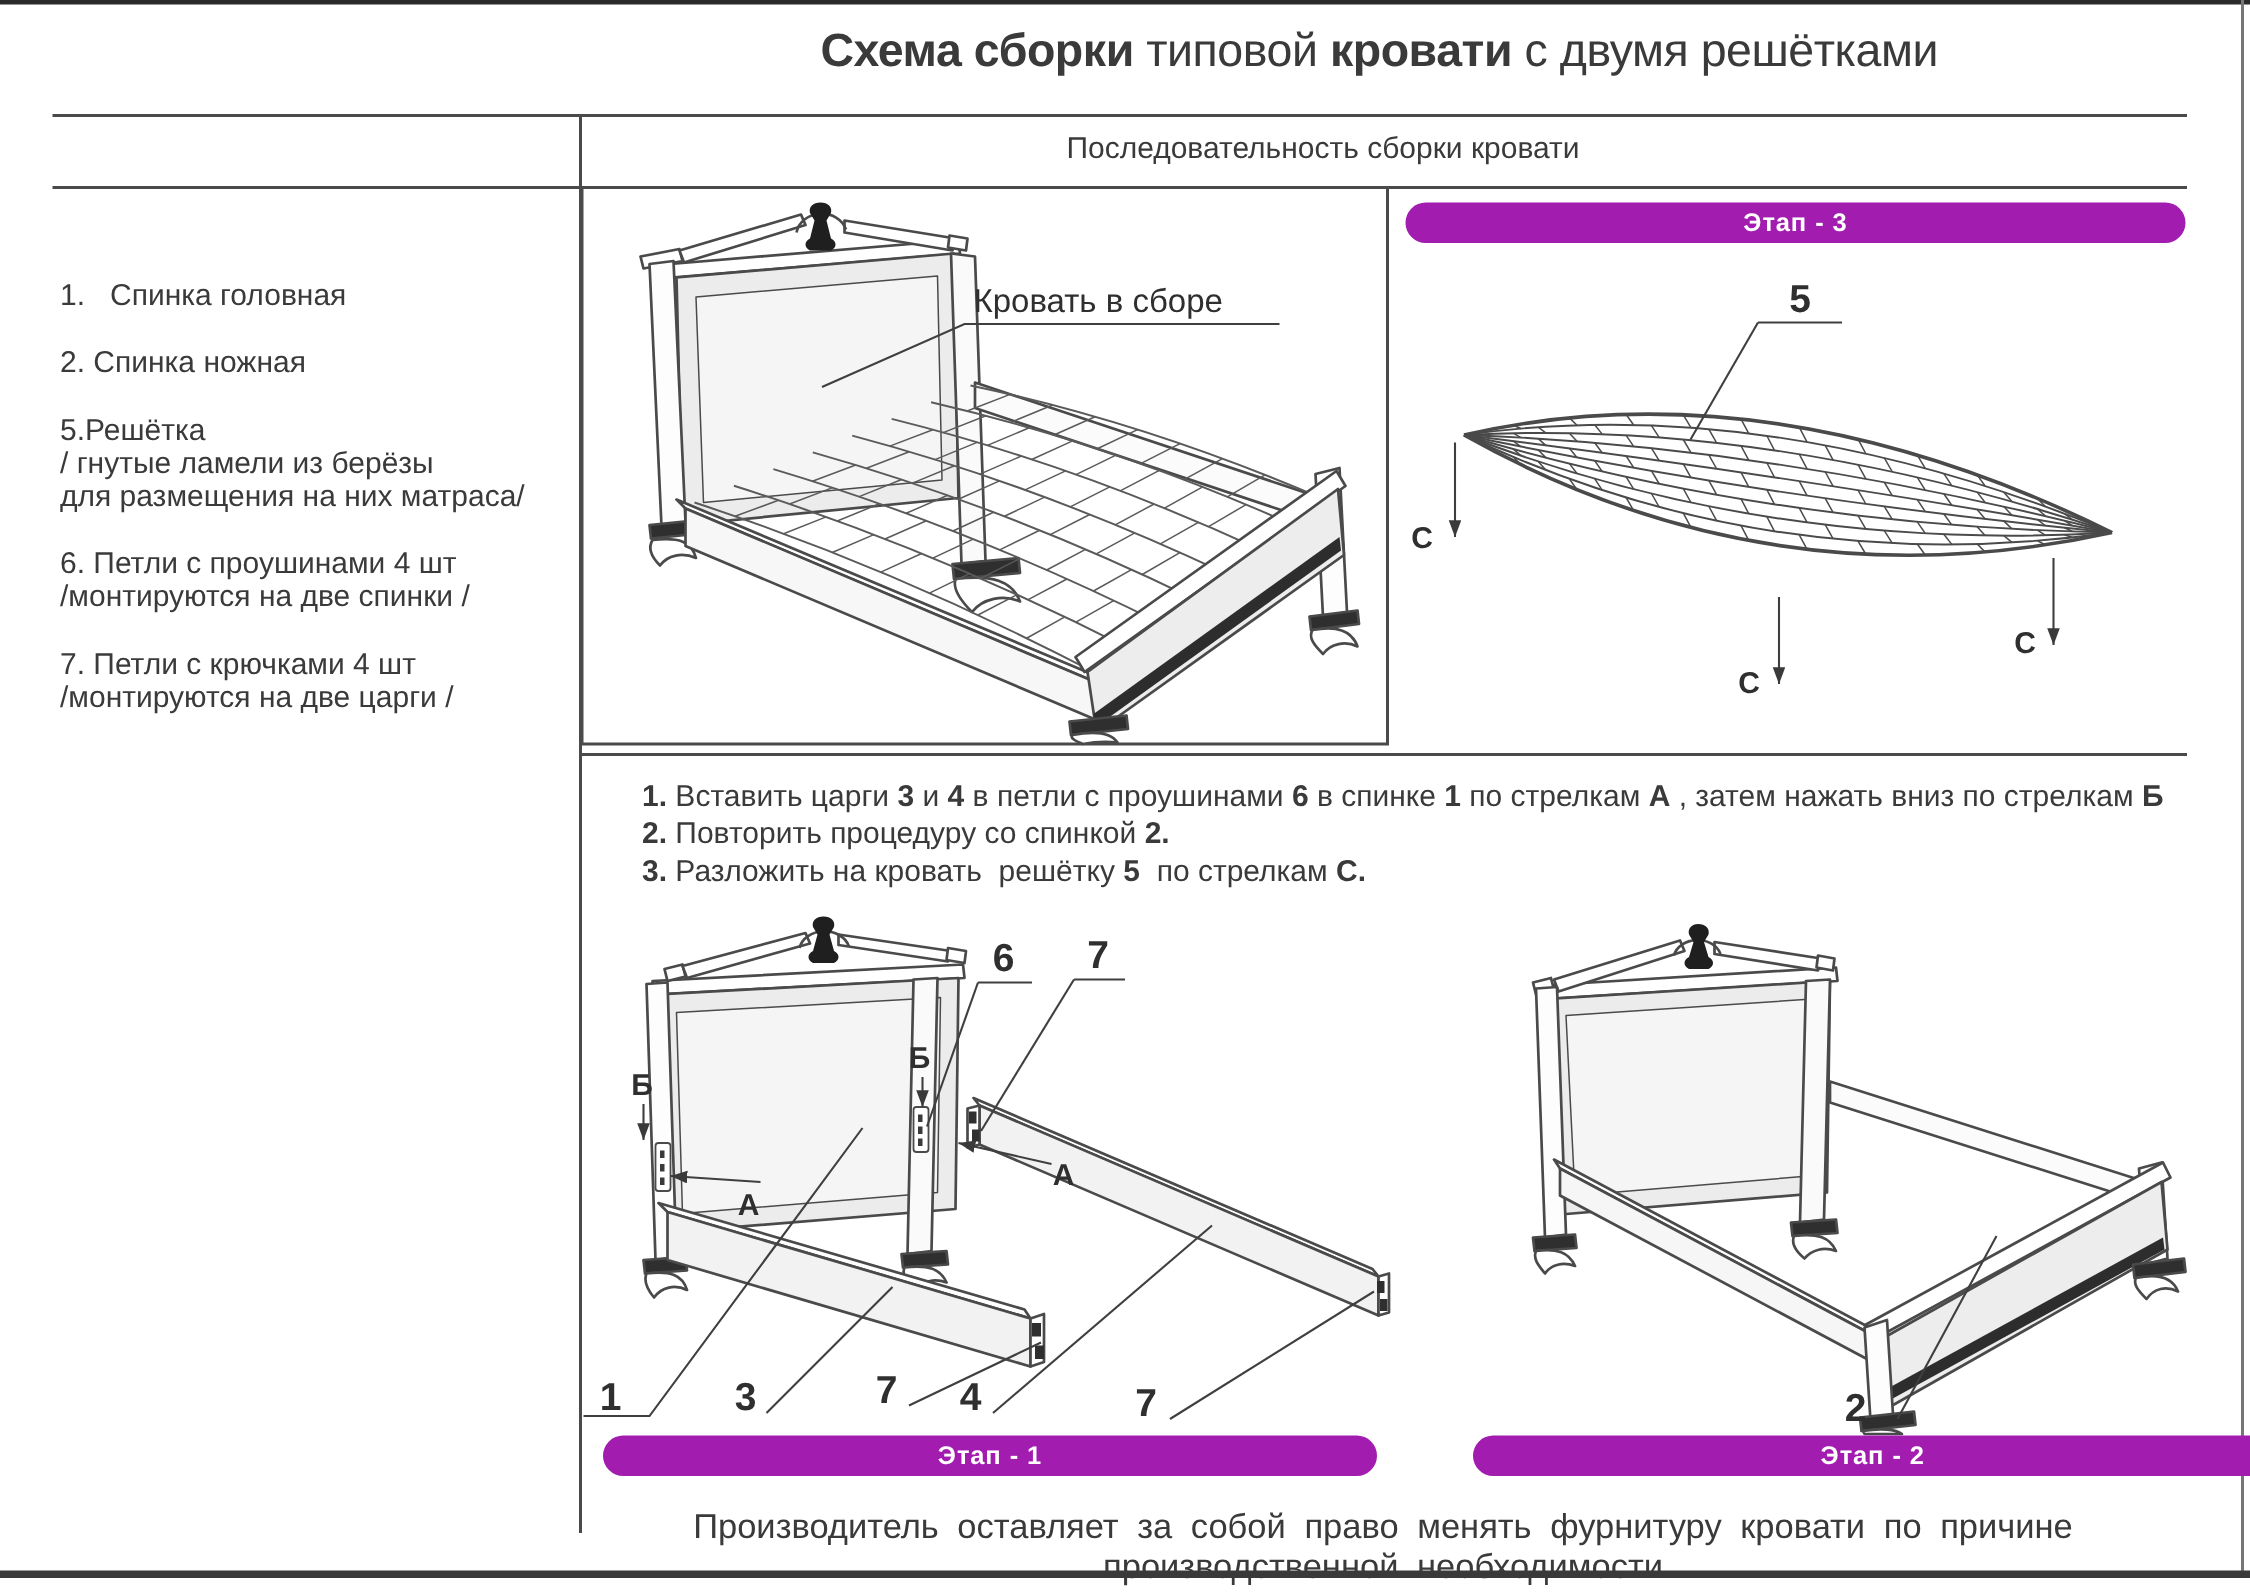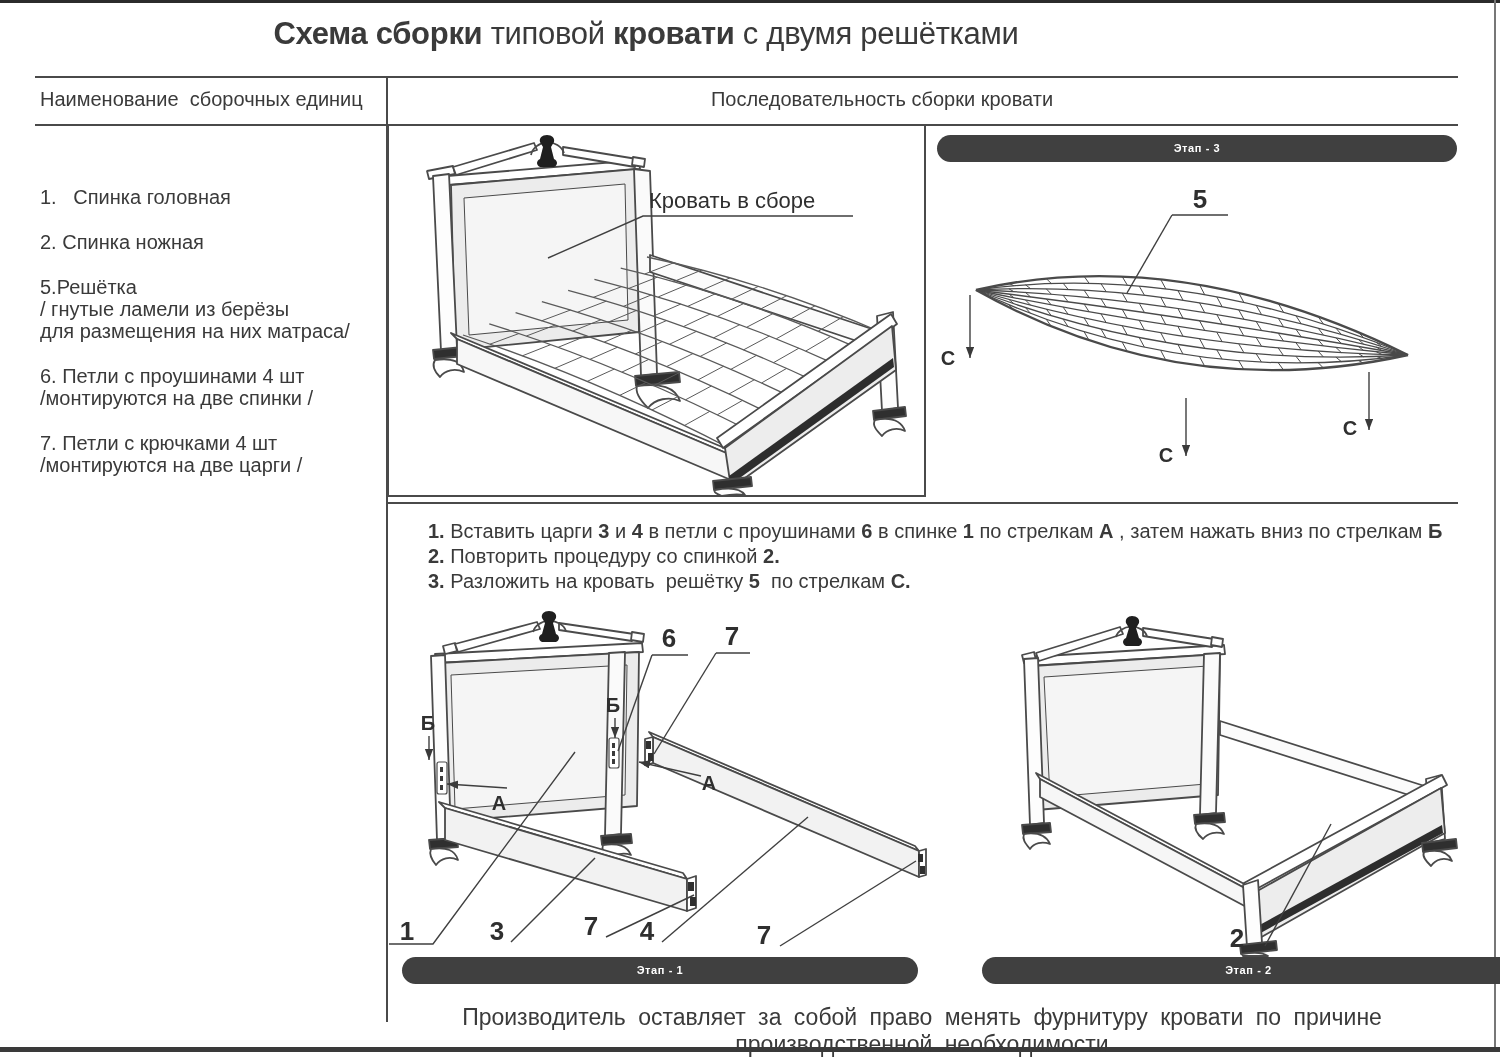--- a/index.html
+++ b/index.html
@@ -1,30 +1,30 @@
 <!DOCTYPE html>
 <html><head>
 <meta charset="utf-8">
 <style>
   html,body{margin:0;padding:0;background:#fff;}
   #page{position:relative;width:1500px;height:1061px;background:#ffffff;
         font-family:"Liberation Sans",sans-serif;color:#3a3a3a;overflow:hidden;}
   .band{position:absolute;left:0;width:1500px;}
   .hline{position:absolute;background:#4a4a4a;height:2px;}
   .vline{position:absolute;background:#4a4a4a;width:2px;}
-  #title{position:absolute;top:16px;left:0;width:1292px;text-align:center;
+  #title{position:absolute;top:16px;left:0;width:1292px;text-align:right;
          font-size:31px;letter-spacing:-0.3px;white-space:pre-wrap;}
   #title .b, .iline .b{font-weight:bold;}
   .hdr{position:absolute;font-size:20px;white-space:pre-wrap;}
   #parts{position:absolute;left:40px;top:186px;width:345px;font-size:20px;line-height:22px;}
   .part-item{margin-bottom:23px;white-space:pre-wrap;}
   #overview-box{position:absolute;left:387px;top:124px;width:539px;height:373px;
                 border:2px solid #4a4a4a;box-sizing:border-box;}
-  .banner{position:absolute;height:27px;border-radius:13.5px;background:#404040;color:#fff;
-          font-weight:bold;font-size:11px;text-align:center;line-height:27px;letter-spacing:0.6px;}
+  .banner{position:absolute;height:27px;border-radius:13.5px;background:#a21caf;color:#fff;
+          font-weight:bold;font-size:17px;text-align:center;line-height:27px;letter-spacing:0.6px;}
   #instructions{position:absolute;left:403px;top:519px;width:1085px;font-size:20px;line-height:25px;margin-left:25px;}
   .iline{white-space:pre-wrap;}
   #disclaimer{position:absolute;left:392px;top:1004px;width:1060px;text-align:center;
               font-size:23px;word-spacing:6px;}
   svg{position:absolute;overflow:visible;}
   svg text{font-family:"Liberation Sans",sans-serif;fill:#2f2f2f;}
   .num{font-weight:bold;font-size:26px;}
   .ltr{font-weight:bold;font-size:20px;}
   .callout-t{font-size:22px;}
 </style>
@@ -34,21 +34,20 @@
 <div id="page">
 
   <div class="band" style="top:0;height:3px;background:#2b2b2b;"></div>
   <div style="position:absolute;left:1494px;top:0;width:2px;height:1052px;background:#777;"></div>
   <div class="band" style="top:1047px;height:5px;background:#3a3a3a;"></div>
 
   <div id="title"><span class="b">Схема сборки </span><span>типовой </span><span class="b">кровати</span><span> с двумя решётками</span></div>
 
   <div class="hline" style="left:35px;top:76px;width:1423px;"></div>
 
-  <div class="hdr" style="left:40px;top:88px;">Наименование  сборочных единиц</div>
   <div class="hdr" style="left:387px;top:88px;width:990px;text-align:center;">Последовательность сборки кровати</div>
 
   <div class="hline" style="left:35px;top:124px;width:1423px;"></div>
   <div class="vline" style="left:386px;top:76px;height:946px;"></div>
 
   <div id="parts">
       <div class="part-item"><div>1.   Спинка головная</div></div>
       <div class="part-item"><div>2. Спинка ножная</div></div>
       <div class="part-item"><div>5.Решётка</div><div>/ гнутые ламели из берёзы</div><div>для размещения на них матраса/</div></div>
       <div class="part-item"><div>6. Петли с проушинами 4 шт</div><div>/монтируются на две спинки /</div></div>

